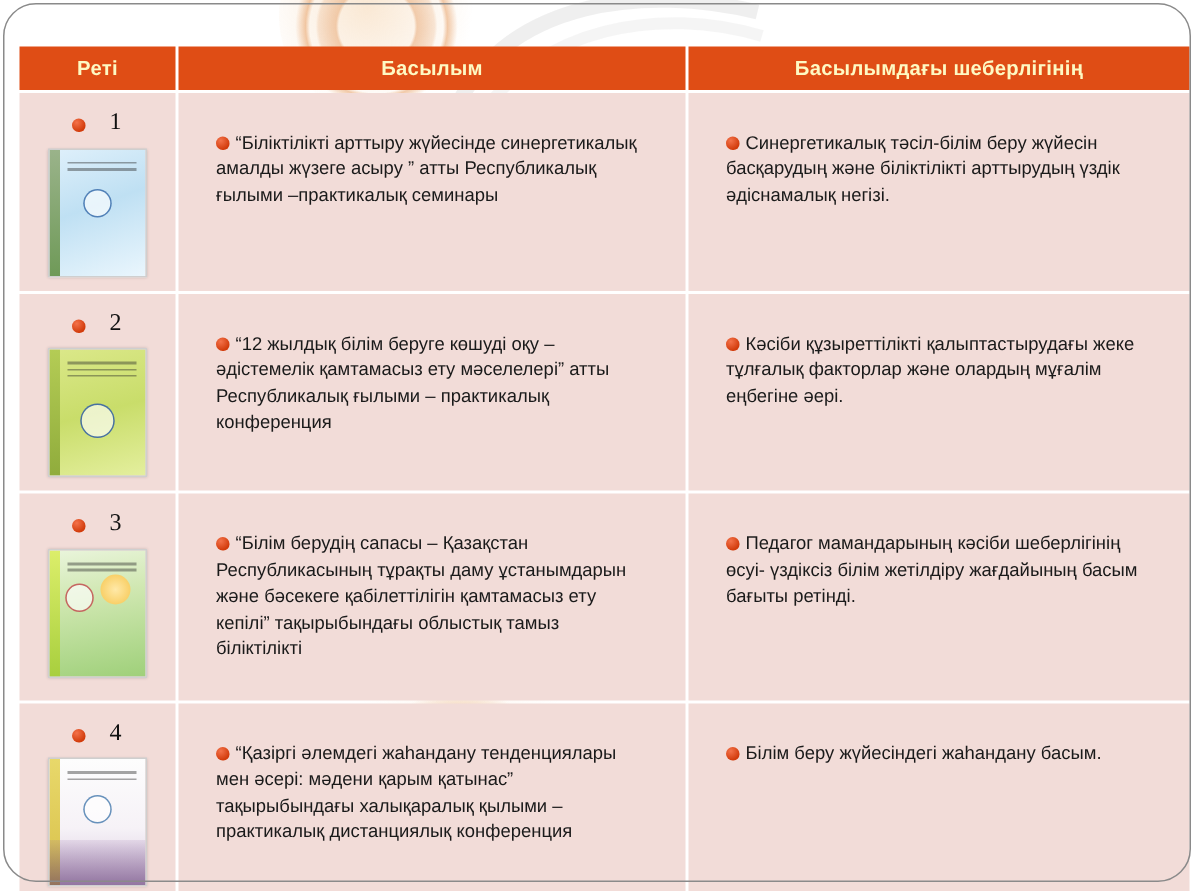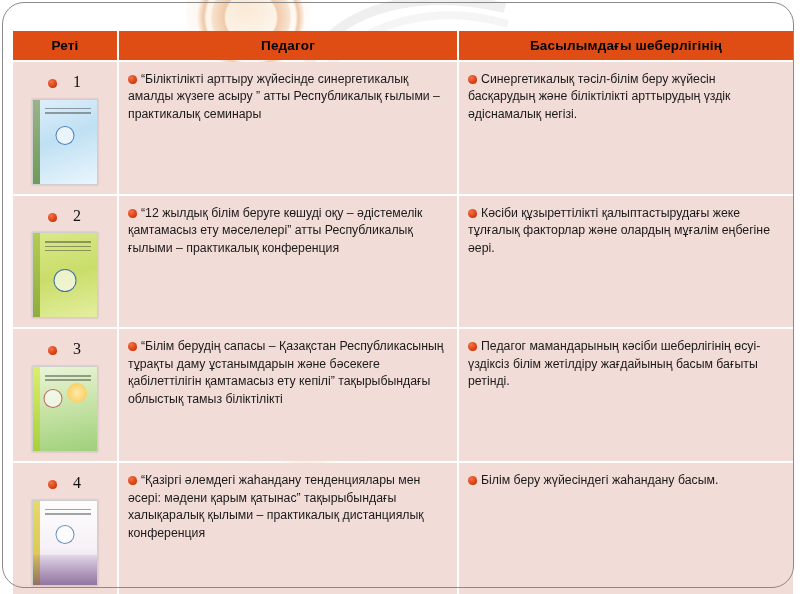--- a/index.html
+++ b/index.html
@@ -88,21 +88,21 @@
     top: 29px;
     width: 778px;
     border-collapse: separate;
     border-spacing: 2px;
     z-index: 10;
     table-layout: fixed;
   }
   #pub-table th {
     background: #DD4814;
     background: #df4d15;
-    color: #000000;
+    color: #fef9c3;
     font-size: 13.5px;
     font-weight: bold;
     text-align: center;
     padding: 7px 4px;
     letter-spacing: .2px;
     border: none;
   }
   #pub-table td {
     background: #f2dcd8;
     vertical-align: top;
@@ -210,21 +210,21 @@
   
   #thumb-4 { background: linear-gradient(180deg,#fdfdfd 0%,#f6f2f7 55%,#d7c7de 100%); }
   #thumb-4 .spine { background: linear-gradient(180deg,#e8d86a,#d8c04a); }
   #thumb-4 .seal { top: 24px; border-color: rgba(40,100,160,.7); }
   #thumb-4 .wave {
     position:absolute; left:0; right:0; bottom:0; height:30px;
     background: linear-gradient(180deg, rgba(150,110,170,.15), rgba(90,50,110,.55));
   }
 
   .cell-text { position: relative; z-index: 3; }
-  .cell-text p { margin: 0; }
+  .cell-text p { margin: 16px; }
 </style>
 </head>
 <body>
 
 <div id="wm-logo"></div>
 <div id="wm-logo-2"></div>
 <svg id="wm-swoosh" viewBox="0 0 210 90">
   <path d="M5,80 C40,10 130,0 205,18" fill="none" stroke="#e0e0e0" stroke-width="10"></path>
   <path d="M20,88 C60,28 140,14 208,34" fill="none" stroke="#ededed" stroke-width="8"></path>
 </svg>
@@ -236,21 +236,21 @@
 
 <table id="pub-table">
   <colgroup>
     <col class="col-num">
       <col class="col-pub">
       <col class="col-top">
   </colgroup>
   <thead>
     <tr>
       <th>Реті</th>
-      <th>Педагог</th>
+      <th>Басылым</th>
       <th>Басылымдағы шеберлігінің</th>
     </tr>
   </thead>
   <tbody>
 
     <tr>
       <td class="cell-num">
         <div class="num-line">
           <span class="bullet"></span>
           <span class="num-text">1</span>

